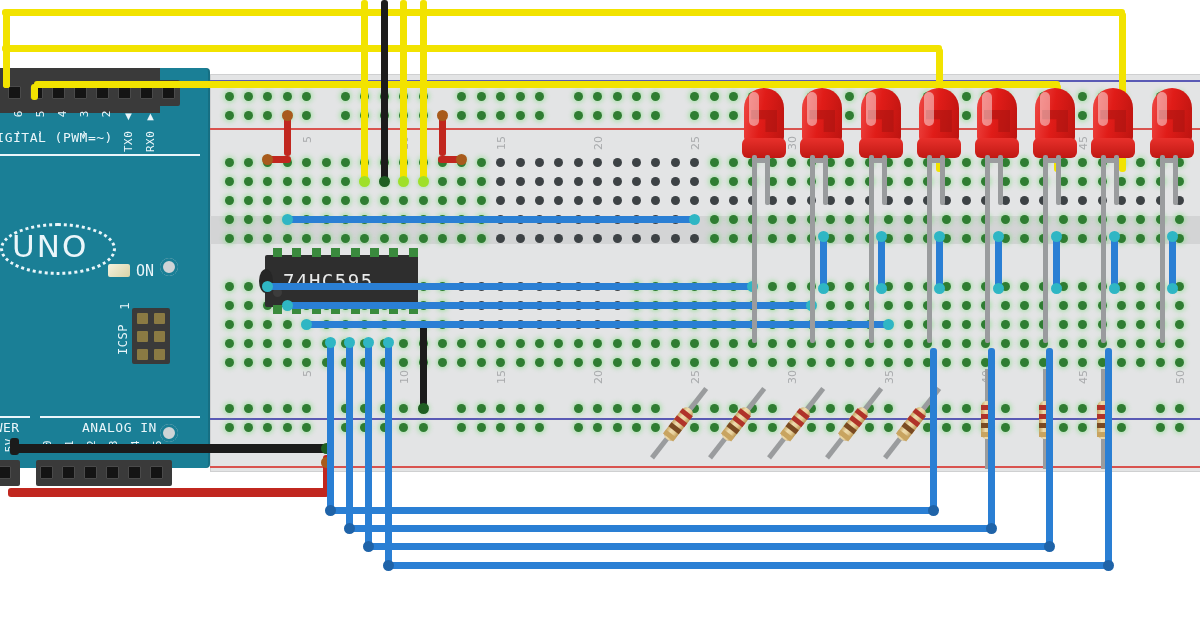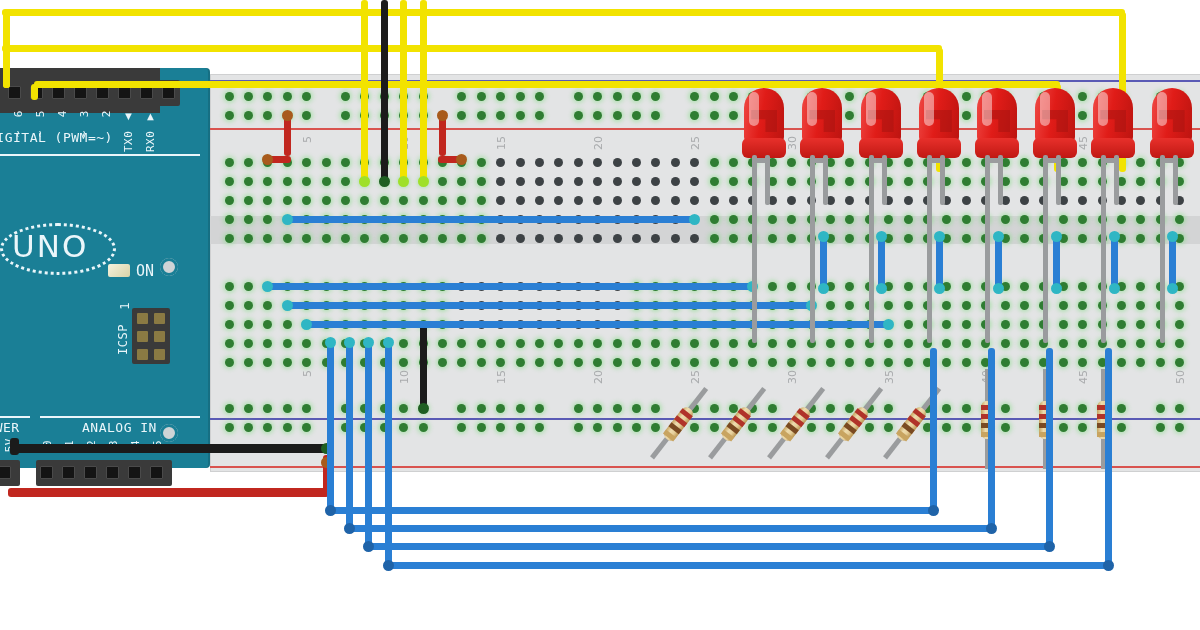--- a/index.html
+++ b/index.html
@@ -853,20 +853,41 @@
       <div class="pin" style="left:48px;top:6px;"></div>
       <div class="pin" style="left:70px;top:6px;"></div>
       <div class="pin" style="left:92px;top:6px;"></div>
       <div class="pin" style="left:114px;top:6px;"></div>
     </div>
 
     <div class="ard-hole" style="left:200px;top:190px;"></div>
     <div class="ard-hole" style="left:200px;top:356px;"></div>
   </div>
 
+  <div id="ic">
+    <div id="ic-notch"></div>
+    <div id="ic-dot"></div>
+    <div id="ic-txt">74HC595</div>
+  <div class="ic-pin" style="left: 8px; top: -7px;"></div>
+      <div class="ic-pin" style="left: 8px; top: 50px;"></div>
+      <div class="ic-pin" style="left: 27.4px; top: -7px;"></div>
+      <div class="ic-pin" style="left: 27.4px; top: 50px;"></div>
+      <div class="ic-pin" style="left: 46.8px; top: -7px;"></div>
+      <div class="ic-pin" style="left: 46.8px; top: 50px;"></div>
+      <div class="ic-pin" style="left: 66.2px; top: -7px;"></div>
+      <div class="ic-pin" style="left: 66.2px; top: 50px;"></div>
+      <div class="ic-pin" style="left: 85.6px; top: -7px;"></div>
+      <div class="ic-pin" style="left: 85.6px; top: 50px;"></div>
+      <div class="ic-pin" style="left: 105px; top: -7px;"></div>
+      <div class="ic-pin" style="left: 105px; top: 50px;"></div>
+      <div class="ic-pin" style="left: 124.4px; top: -7px;"></div>
+      <div class="ic-pin" style="left: 124.4px; top: 50px;"></div>
+      <div class="ic-pin" style="left: 143.8px; top: -7px;"></div>
+      <div class="ic-pin" style="left: 143.8px; top: 50px;"></div>
+    </div>
 
 <div class="w wh" style="left: 2px; top: 8.5px; width: 1123px; height: 7px; background: rgb(242, 227, 0);"></div>
     <div class="w wv" style="left: 1118.5px; top: 12px; height: 160px; width: 7px; background: rgb(242, 227, 0);"></div>
     <div class="w wv" style="left: 2.5px; top: 12px; height: 76px; width: 7px; background: rgb(242, 227, 0);"></div>
     <div class="w wh" style="left: 2px; top: 44.5px; width: 940px; height: 7px; background: rgb(242, 227, 0);"></div>
     <div class="w wv" style="left: 935.5px; top: 48px; height: 124px; width: 7px; background: rgb(242, 227, 0);"></div>
     <div class="w wv" style="left: 2.5px; top: 48px; height: 40px; width: 7px; background: rgb(242, 227, 0);"></div>
     <div class="w wh" style="left: 34px; top: 80.5px; width: 1026px; height: 7px; background: rgb(242, 227, 0);"></div>
     <div class="w wv" style="left: 1053.5px; top: 84px; height: 88px; width: 7px; background: rgb(242, 227, 0);"></div>
     <div class="w wv" style="left: 30.5px; top: 84px; height: 16px; width: 7px; background: rgb(242, 227, 0);"></div>

